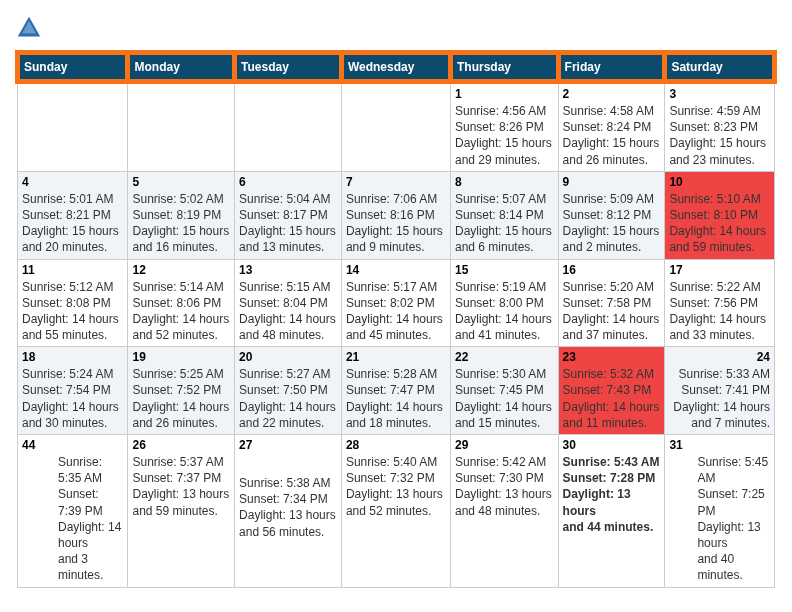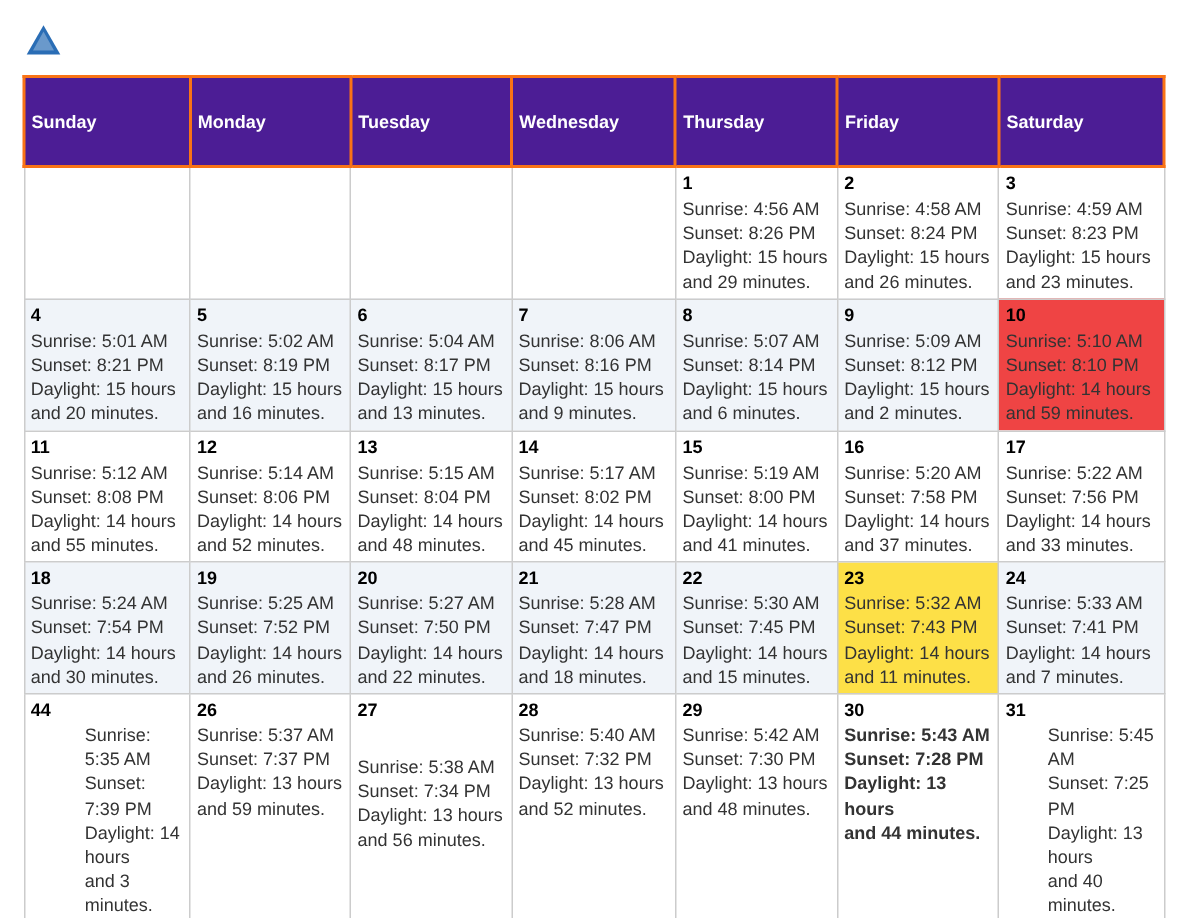--- a/index.html
+++ b/index.html
@@ -53,27 +53,27 @@
     .location {
       font-size: 15px;
       color: #555;
     }
     .calendar {
       width: 100%;
       border-collapse: collapse;
       font-size: 11px;
     }
     .calendar th {
-      background: #4c1d95;
+      background: #0c4a6e;
       color: #fff;
-      padding: 22px 4px;
+      padding: 5px 4px;
       text-align: left;
       font-size: 12px;
       font-weight: bold;
-      border: 2px solid #f97316;
+      border: 5px solid #f97316;
     }
     .calendar td {
       border: 1px solid #ccc;
       vertical-align: top;
       padding: 3px 4px;
       width: 113px;
       min-height: 70px;
       background: #fff;
     }
     .calendar tr:nth-child(even) td {
@@ -173,21 +173,21 @@
         </td>
         <td style="background: rgb(240, 244, 249);">
           <span class="day-number">6</span>
           <div class="day-info" style="white-space: pre-line;">Sunrise: 5:04 AM
 Sunset: 8:17 PM
 Daylight: 15 hours
 and 13 minutes.</div>
         </td>
         <td style="background: rgb(240, 244, 249);">
           <span class="day-number">7</span>
-          <div class="day-info" style="white-space: pre-line;">Sunrise: 8:06 AM
+          <div class="day-info" style="white-space: pre-line;">Sunrise: 7:06 AM
 Sunset: 8:16 PM
 Daylight: 15 hours
 and 9 minutes.</div>
         </td>
         <td style="background: rgb(240, 244, 249);">
           <span class="day-number">8</span>
           <div class="day-info" style="white-space: pre-line;">Sunrise: 5:07 AM
 Sunset: 8:14 PM
 Daylight: 15 hours
 and 6 minutes.</div>
@@ -287,28 +287,28 @@
 Daylight: 14 hours
 and 18 minutes.</div>
         </td>
         <td style="background: rgb(240, 244, 249);">
           <span class="day-number">22</span>
           <div class="day-info" style="white-space: pre-line;">Sunrise: 5:30 AM
 Sunset: 7:45 PM
 Daylight: 14 hours
 and 15 minutes.</div>
         </td>
-        <td style="background: #fde047;">
+        <td style="background: #ef4444;">
           <span class="day-number">23</span>
           <div class="day-info" style="white-space: pre-line;">Sunrise: 5:32 AM
 Sunset: 7:43 PM
 Daylight: 14 hours
 and 11 minutes.</div>
         </td>
-        <td style="background: rgb(240, 244, 249);">
+        <td style="background: rgb(240, 244, 249); text-align: right;">
           <span class="day-number">24</span>
           <div class="day-info" style="white-space: pre-line;">Sunrise: 5:33 AM
 Sunset: 7:41 PM
 Daylight: 14 hours
 and 7 minutes.</div>
         </td>
       </tr>
       <tr class="row-odd">
         <td>
           <span class="day-number">44</span>

